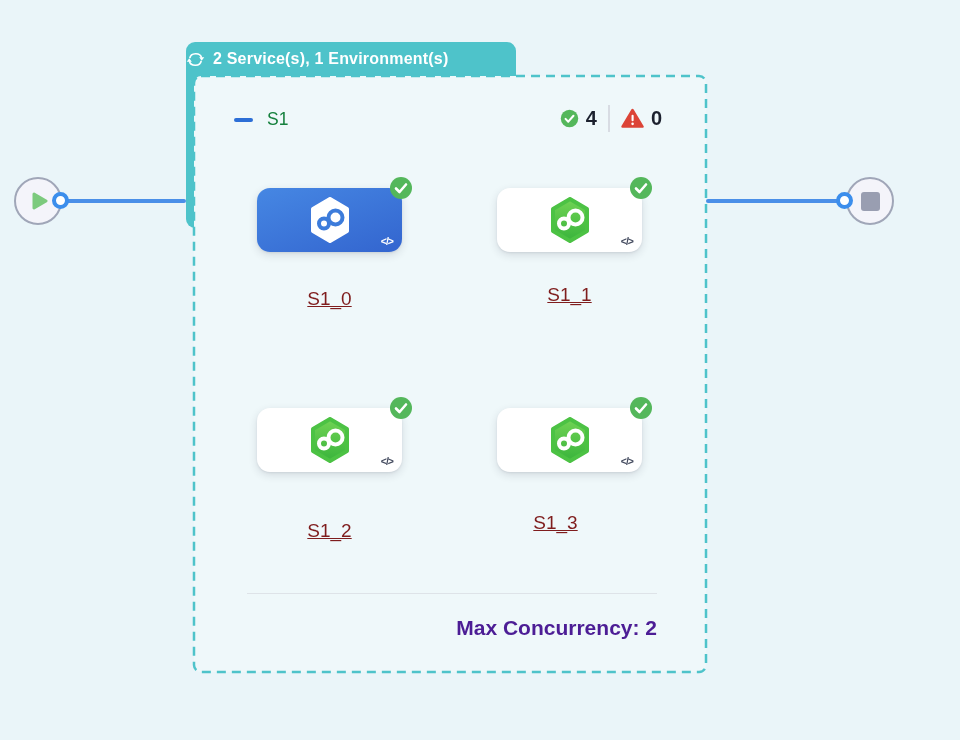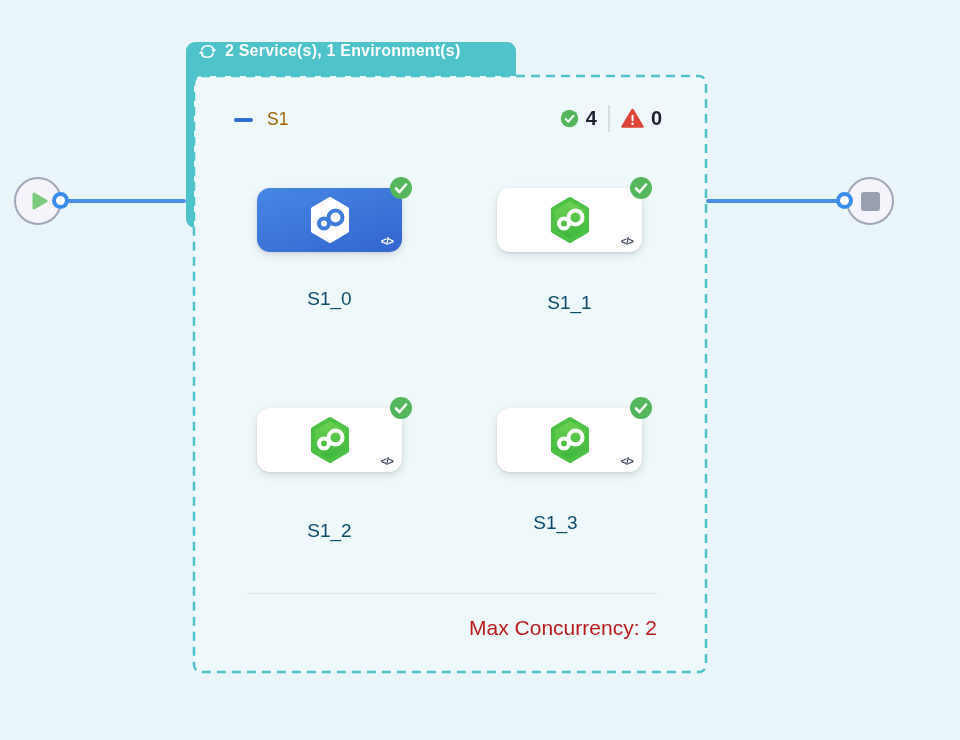--- a/index.html
+++ b/index.html
@@ -33,35 +33,35 @@
   .node-end{left:846px;top:177px;}
   .node-start svg{margin-left:3px;}
   .stop-square{width:19px;height:19px;border-radius:3px;background:#999EB1;}
 
   
   .stage-shape{
     position:absolute;left:186px;top:42px;width:330px;height:186px;
     background:#4EC3CA;border-radius:9px;
   }
   .stage-badge{
-    display:flex;height:34px;padding-left:12px;
+    display:flex;align-items:center;height:34px;
     color:#fff;font-size:16px;font-weight:600;letter-spacing:.2px;
   }
   .stage-badge .txt{margin-left:8px;white-space:nowrap;}
 
   
   .container-border{position:absolute;left:192px;top:74px;}
   .stage-panel{
     position:absolute;left:194px;top:76px;width:512px;height:596px;
   }
 
   
   .header-left{position:absolute;left:40px;top:33px;display:flex;align-items:center;}
   .collapse-dash{width:19px;height:4px;border-radius:2px;background:#2D6FD6;}
-  .stage-name{margin-left:14px;font-size:17.5px;font-weight:500;color:#a16207;}
+  .stage-name{margin-left:14px;font-size:17.5px;font-weight:500;color:#15803d;}
   .header-status{position:absolute;top:29px;right:44px;display:flex;align-items:center;}
   .count{font-size:20px;font-weight:700;color:#1C212E;}
   .count.ok{margin-left:7px;}
   .count.fail{margin-left:7px;}
   .vdiv{width:2px;height:27px;background:#D8DCE3;margin:0 11px;}
 
   
   .card{
     position:absolute;width:145px;height:64px;border-radius:13px;background:#fff;
     box-shadow:0 3px 8px rgba(40,41,61,.14),0 1px 2px rgba(40,41,61,.08);
@@ -75,31 +75,31 @@
   }
   .card.selected .code-glyph{color:#fff;}
   .check-badge{position:absolute;top:-12px;right:-11px;width:24px;height:24px;}
   .pos-c0{left:63px;top:112px;}
   .pos-c1{left:303px;top:112px;}
   .pos-c2{left:63px;top:332px;}
   .pos-c3{left:303px;top:332px;}
 
   .card-label{
     position:absolute;width:145px;text-align:center;
-    font-size:19px;color:#0c4a6e;
+    font-size:19px;color:#7f1d1d;text-decoration:underline;
   }
   .pos-l0{left:63px;top:212px;}
-  .pos-l1{left:303px;top:216px;}
+  .pos-l1{left:303px;top:208px;}
   .pos-l2{left:63px;top:444px;}
   .pos-l3{left:289px;top:436px;}
 
   .footer-divider{position:absolute;left:53px;top:517px;width:410px;height:1px;background:#DEE3E8;}
   .footer-text{
     position:absolute;top:540px;right:49px;
-    font-size:21px;font-weight:400;color:#b91c1c;
+    font-size:21px;font-weight:700;color:#4c1d95;
   }
 </style>
 </head>
 <body>
 
 <div class="canvas">
 
   <svg width="0" height="0" style="position:absolute" aria-hidden="true">
     <defs>
       <linearGradient id="hexGreen" x1="0" y1="0" x2="0" y2="1">

